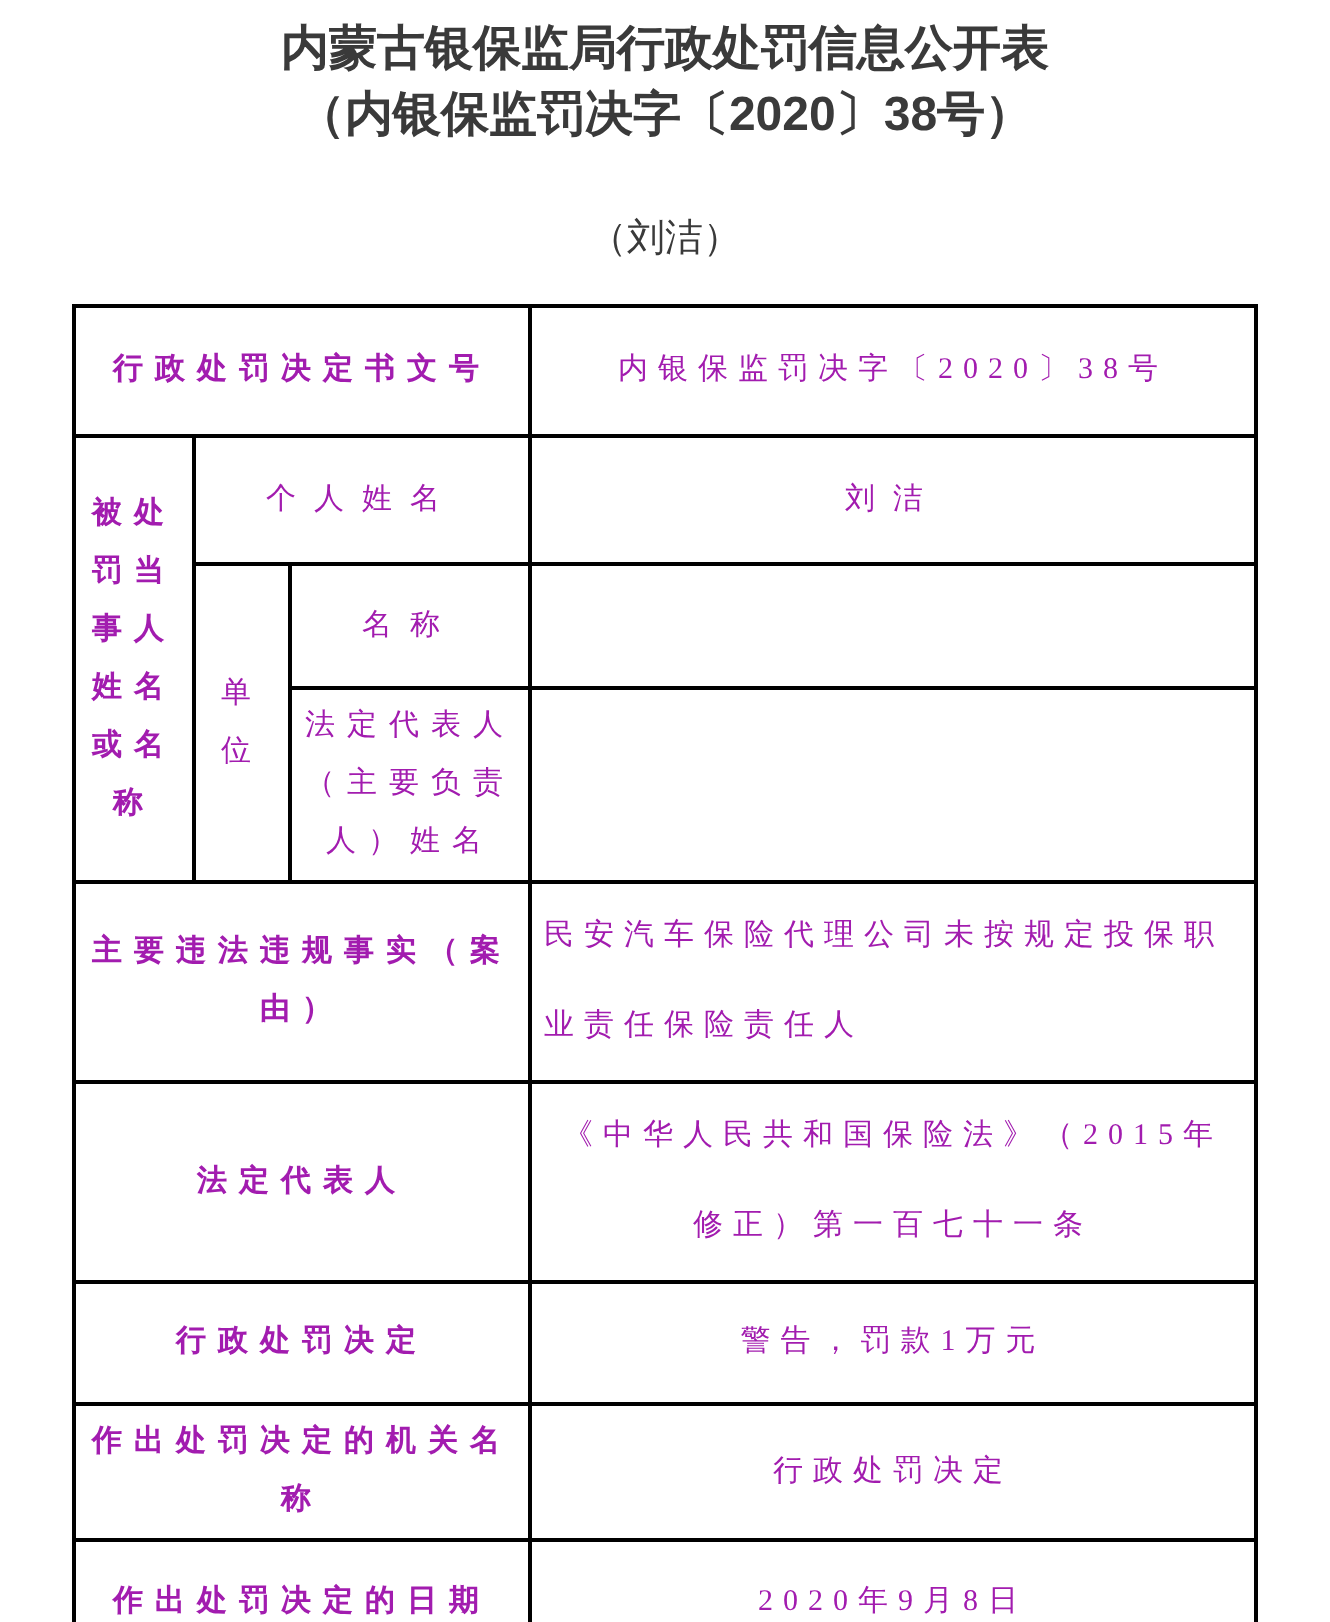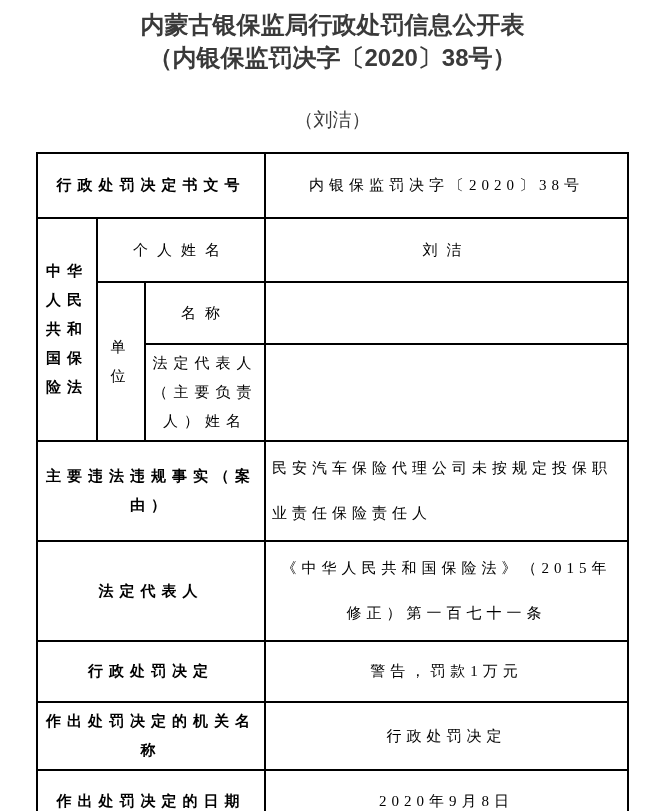--- a/index.html
+++ b/index.html
@@ -36,21 +36,21 @@
   table.penalty {
     width: 591px;
     margin: 20px auto 0 auto;
     border-collapse: collapse;
     table-layout: fixed;
   }
   table.penalty td {
     border: 2px solid #000000;
     vertical-align: middle;
     font-size: 15px;
-    color: #000000;
+    color: #a21caf;
     padding: 4px 6px;
     overflow: hidden;
   }
   td.lbl {
     font-weight: bold;
     text-align: center;
     letter-spacing: 6px;
     line-height: 29px;
   }
   td.sub { font-weight: normal; }
@@ -97,21 +97,21 @@
       <col style="width:363px">
     </colgroup>
 
     <tbody>
         <tr class="r1">
       <td class="lbl" colspan="3">行政处罚决定书文号</td>
       <td class="val">内银保监罚决字〔2020〕38号</td>
     </tr>
 
     <tr class="r2">
-      <td class="lbl vert" rowspan="3">中华人民共和国保险法</td>
+      <td class="lbl vert" rowspan="3">被处罚当事人姓名或名称</td>
       <td class="lbl sub wide" colspan="2">个人姓名</td>
       <td class="val wide">刘洁</td>
     </tr>
 
     <tr class="r3">
       <td class="lbl sub unit" rowspan="2">单位</td>
       <td class="lbl sub wide">名称</td>
       <td class="val"></td>
     </tr>
 

